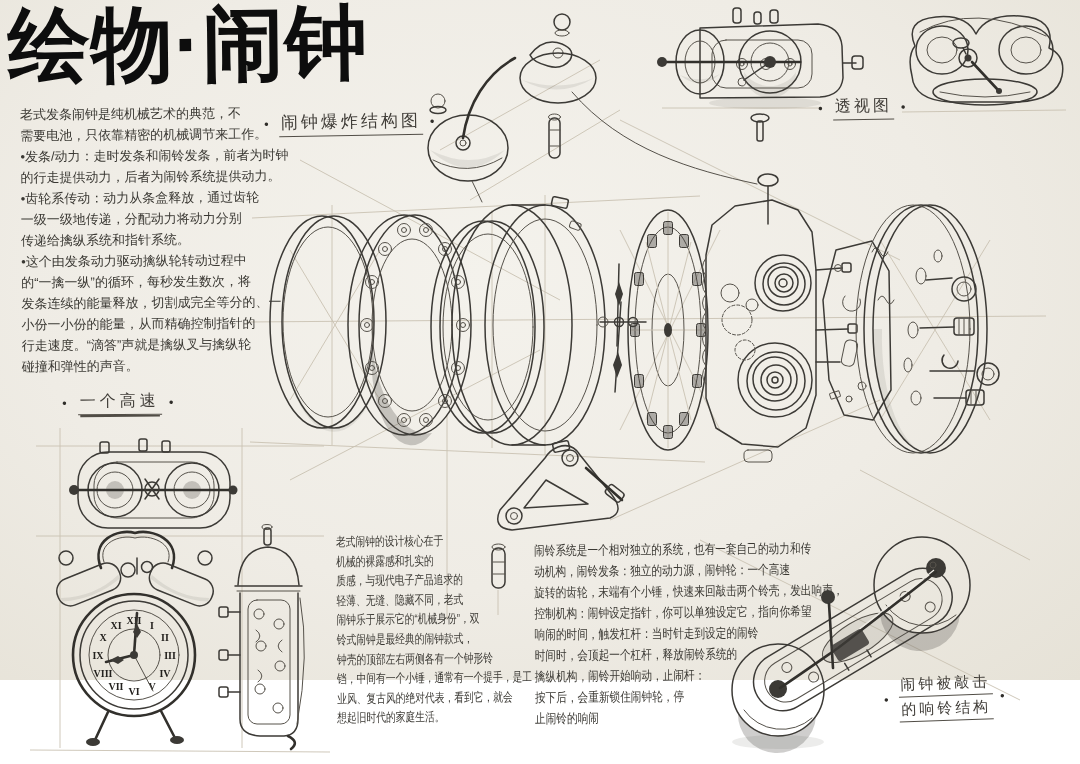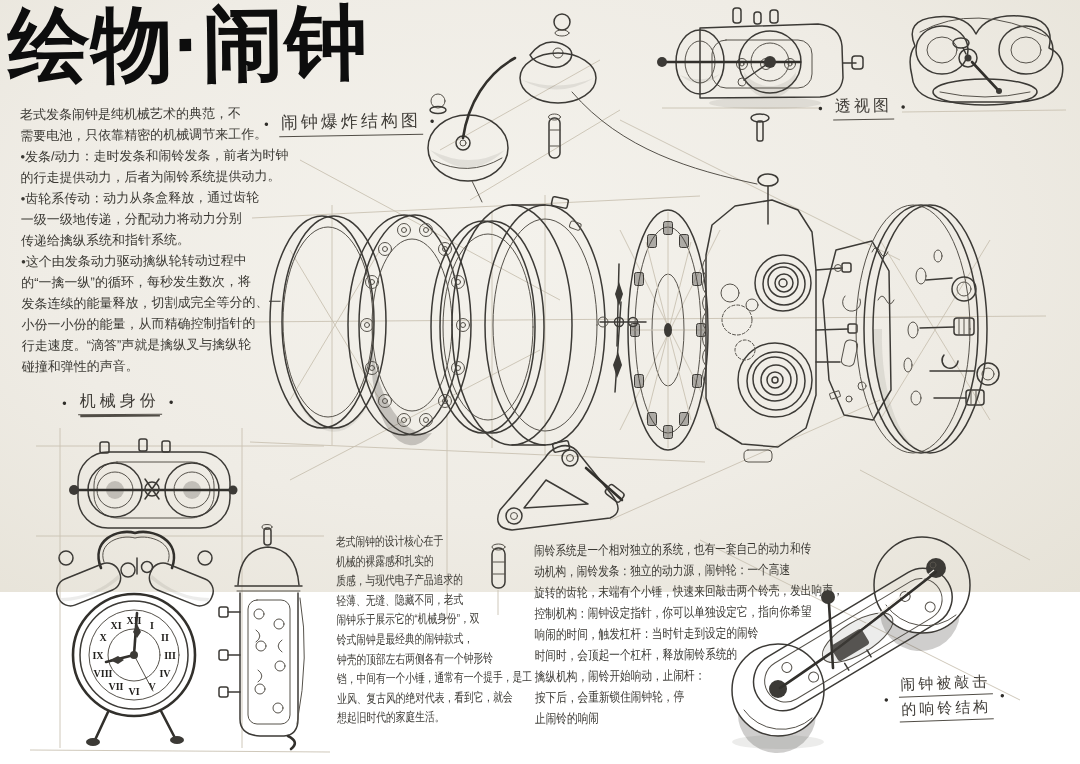--- a/index.html
+++ b/index.html
@@ -1,18 +1,18 @@
 <!DOCTYPE html>
 <html><head>
 <meta charset="utf-8">
 <style>
   html,body{margin:0;padding:0;}
   body{width:1080px;height:764px;overflow:hidden;
        font-family:"Liberation Sans","DejaVu Sans",sans-serif;}
-  .sheet{position:absolute;inset:0;width:1080px;height:592px;
+  .sheet{position:absolute;inset:0;width:1080px;height:680px;
          background:radial-gradient(ellipse at 45% 40%, #f4f2ec 0%, #efece5 55%, #e6e2d7 100%);
          color:#33312d;}
   svg{position:absolute;overflow:visible;}
   
   .sk{stroke:#3c3a36;stroke-width:1.5;fill:none;stroke-linecap:round;stroke-linejoin:round}
   .sk2{stroke:#32302c;stroke-width:2.6;fill:none;stroke-linecap:round;stroke-linejoin:round}
   .skt{stroke:#56524b;stroke-width:1;fill:none;stroke-linecap:round;stroke-linejoin:round}
   .fg{fill:#3c3a36;stroke:none}
   .shd{fill:rgba(70,66,60,.10);stroke:none}
   .shd2{fill:rgba(70,66,60,.26);stroke:none}
@@ -110,21 +110,21 @@
     <span class="txt">闹钟爆炸结构图</span>
     <span class="dot">●</span>
   </div>
   <div class="hlabel lab-persp">
     <span class="dot">●</span>
     <span class="txt">透视图</span>
     <span class="dot">●</span>
   </div>
   <div class="hlabel lab-three">
     <span class="dot">●</span>
-    <span class="txt dbl">机械身份</span>
+    <span class="txt dbl">一个高速</span>
     <span class="dot">●</span>
   </div>
   <div class="hlabel lab-strike">
     <span class="dot">●</span>
     <span class="col">
       <span class="txt">闹钟被敲击</span>
       <span class="txt">的响铃结构</span>
     </span>
     <span class="dot">●</span>
   </div>

